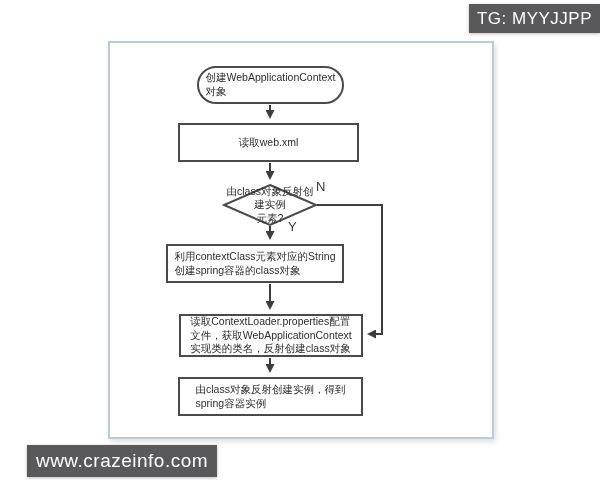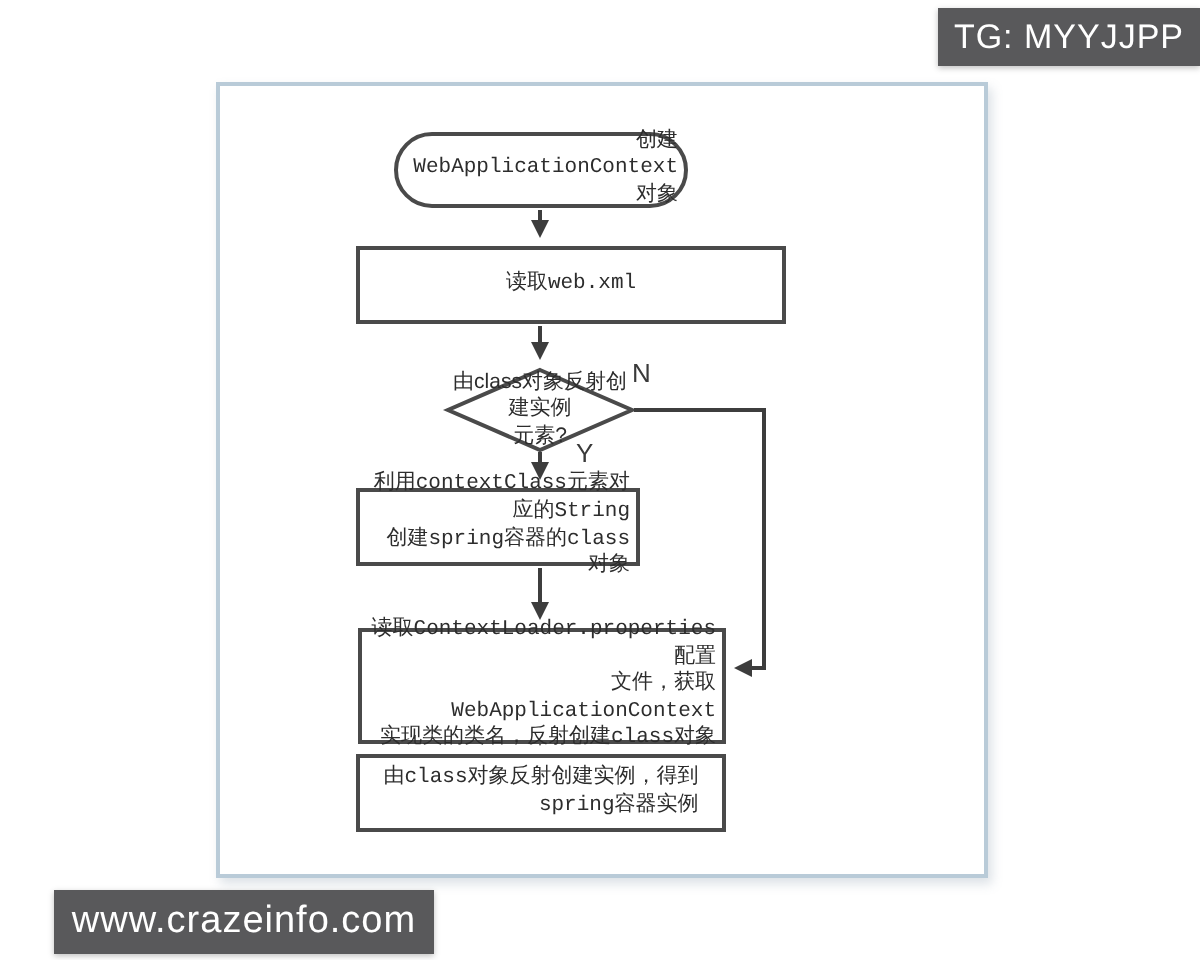--- a/index.html
+++ b/index.html
@@ -30,29 +30,28 @@
   .connectors{position:absolute;left:0;top:0;width:382px;height:394px;}
   .node{
     position:absolute;
     box-sizing:border-box;
     background:#ffffff;
     border:2px solid #4a4a4a;
     color:#2d2d2d;
     font-size:10.5px;
     line-height:1.3;
     display:flex;align-items:center;justify-content:center;
-    text-align:right;
+    text-align:left;
     white-space:pre-line;
     padding:12px 3px;
-    font-family:Liberation Mono, monospace;
   }
   .terminator{left:87px;top:23px;width:147px;height:38px;border-radius:19px;}
-  .proc-1{left:68px;top:80px;width:215px;height:39px;}
-  .proc-2{left:68px;top:201px;width:142px;height:39px;}
-  .proc-3{left:69px;top:271px;width:184px;height:58px;}
+  .proc-1{left:68px;top:80px;width:181px;height:39px;}
+  .proc-2{left:56px;top:201px;width:178px;height:39px;}
+  .proc-3{left:69px;top:271px;width:184px;height:43px;}
   .proc-4{left:68px;top:334px;width:185px;height:39px;}
   .decision-label{
     position:absolute;left:113px;top:142px;width:94px;height:40px;
     display:flex;align-items:center;justify-content:center;
     text-align:center;white-space:pre-line;
     color:#2d2d2d;font-size:10.5px;line-height:1.25;
   }
   .branch-label{
     position:absolute;color:#3a3a3a;font-size:13px;
   }

